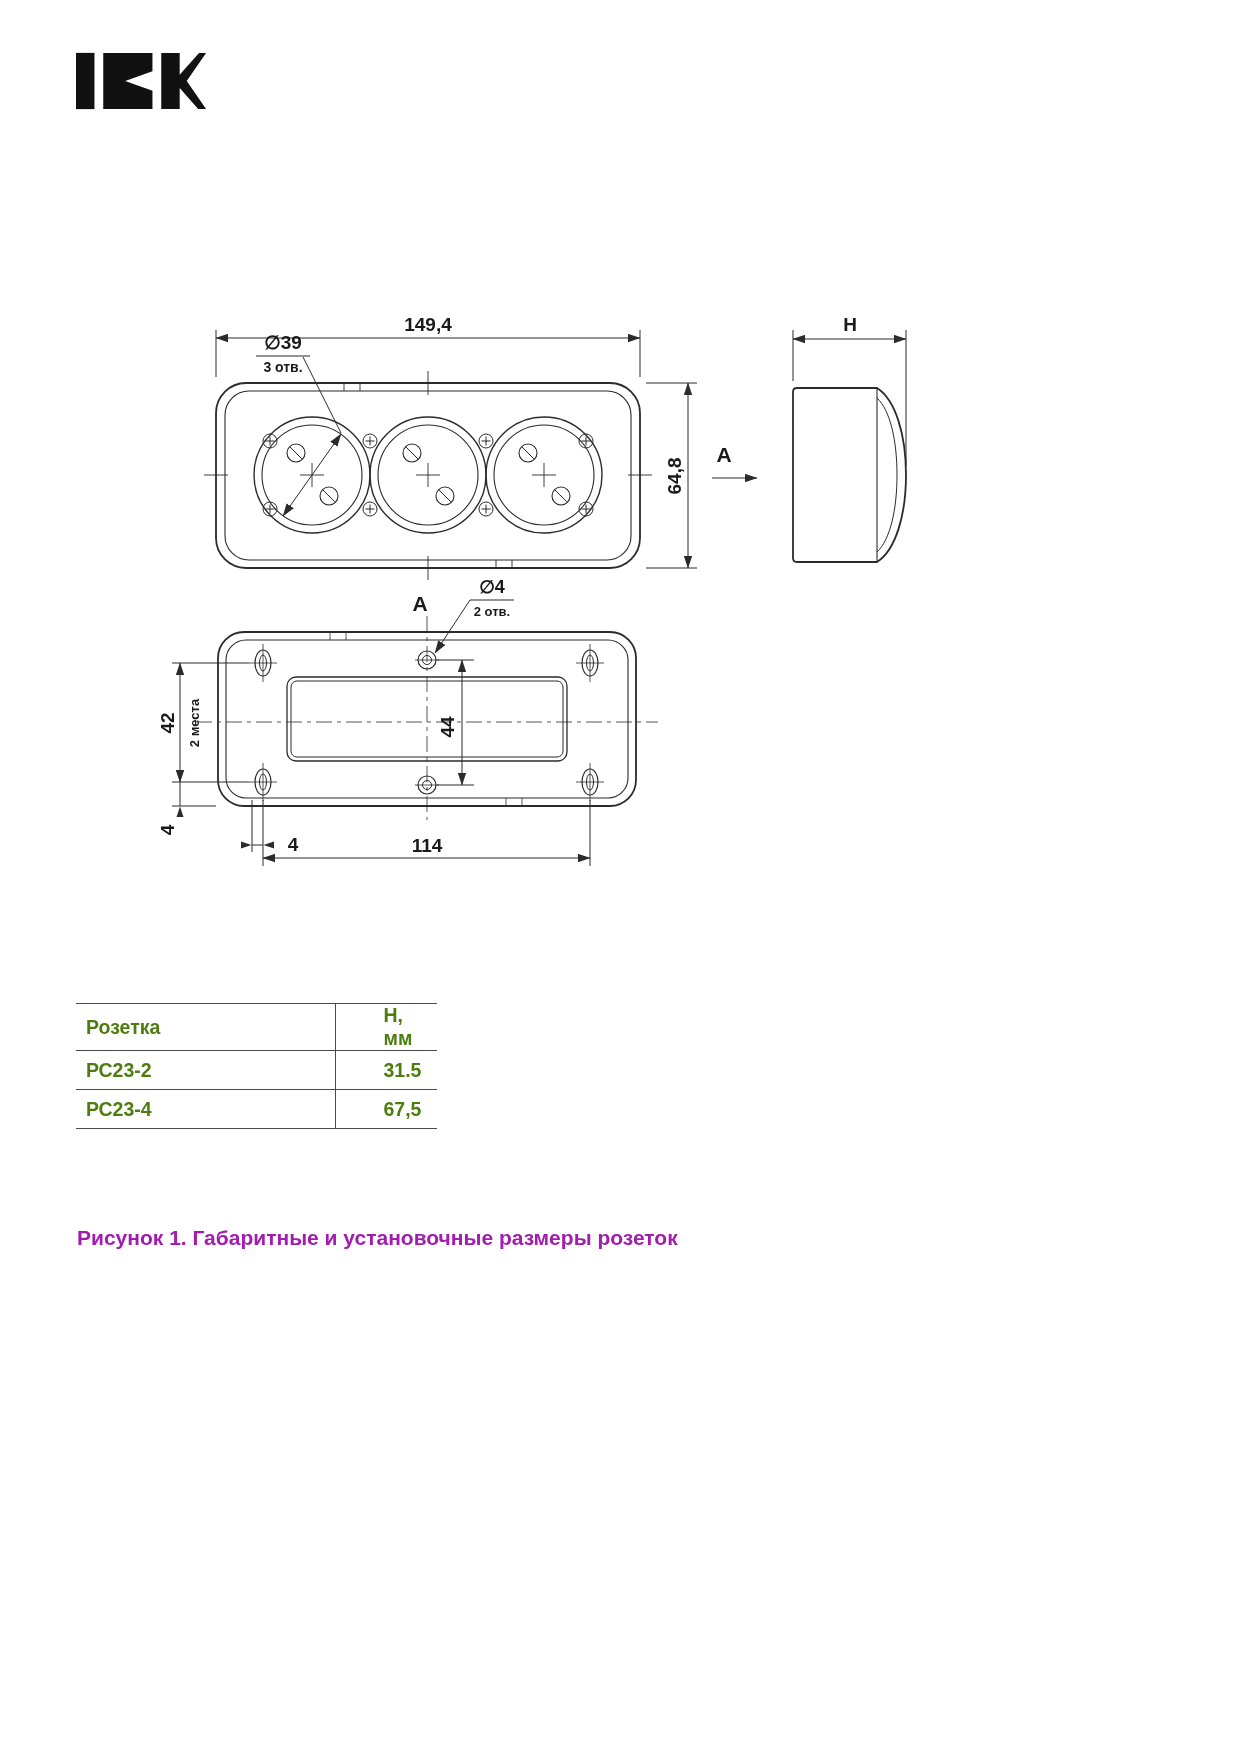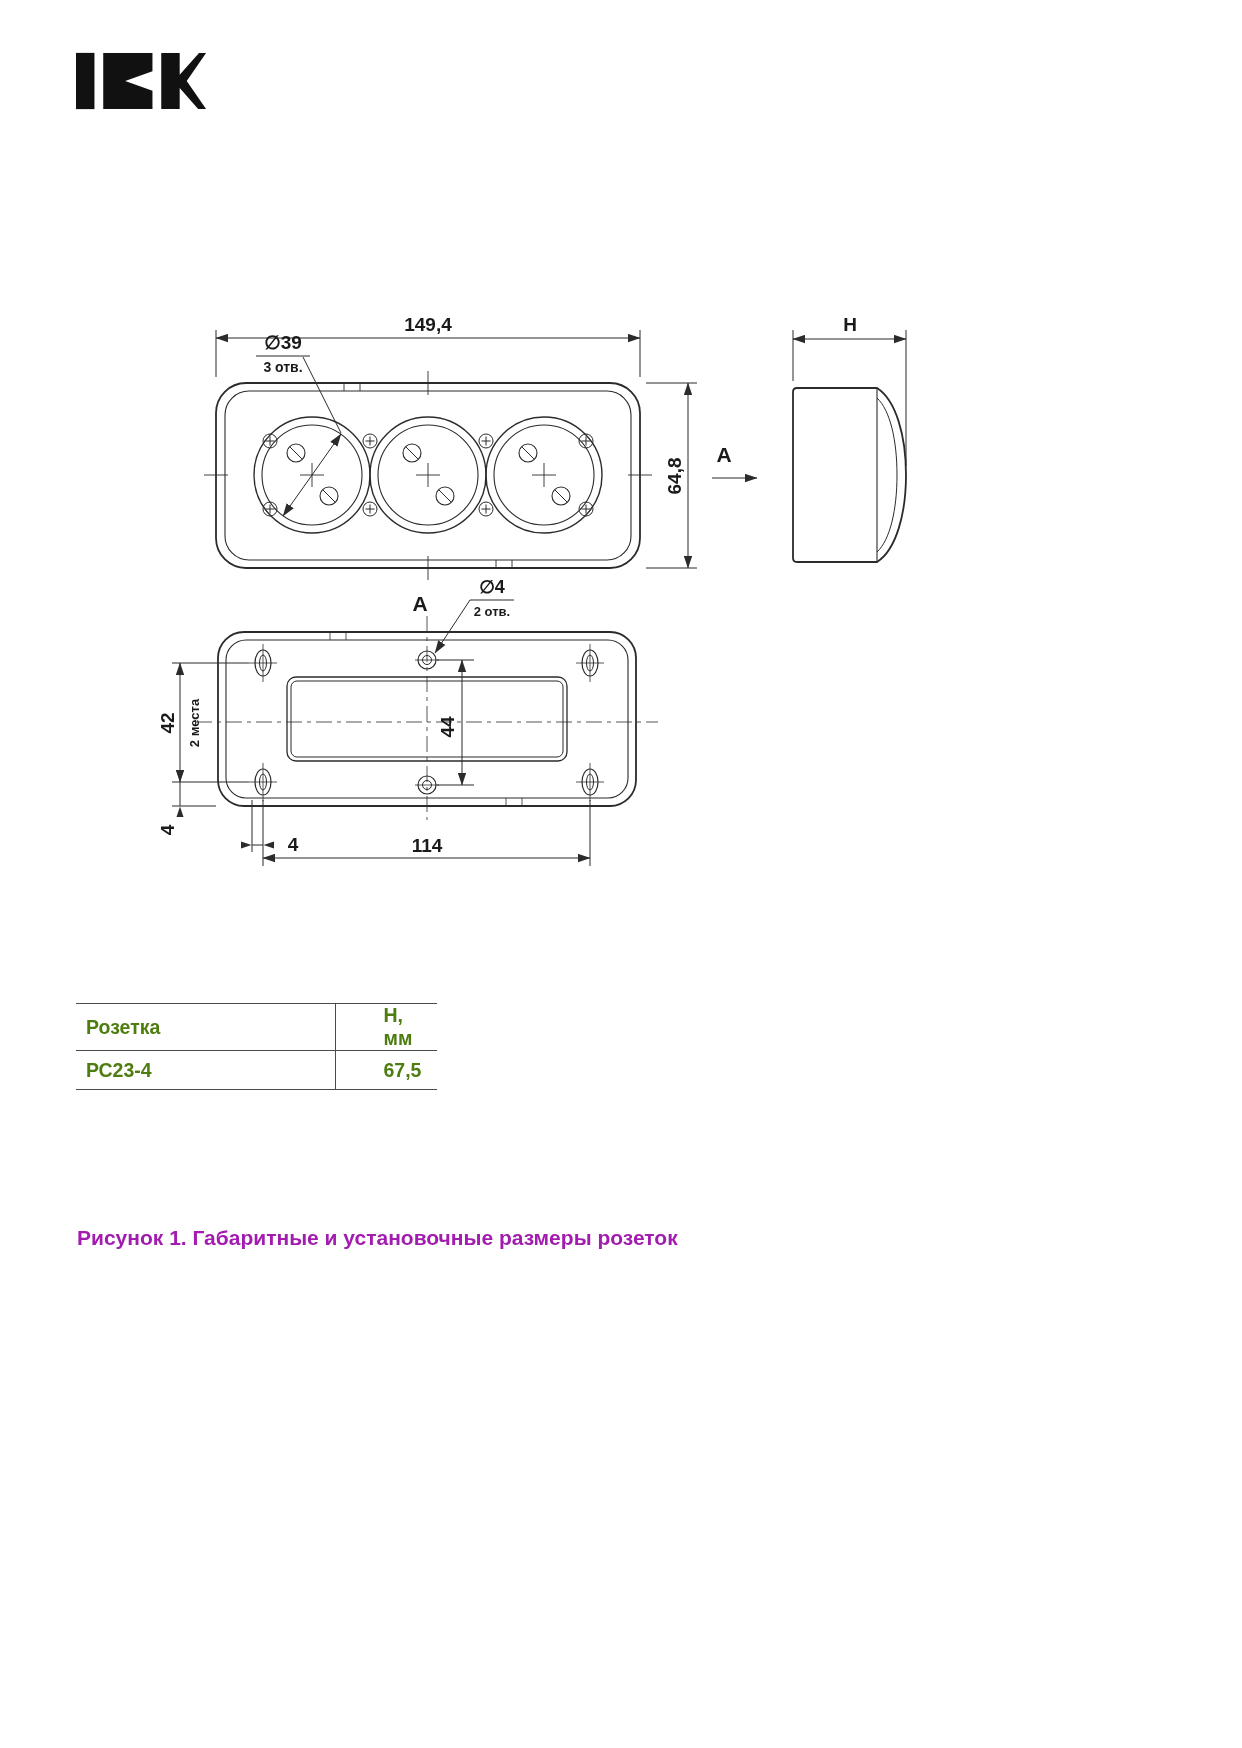--- a/index.html
+++ b/index.html
@@ -244,20 +244,24 @@
     </g>
   </svg>
 
   <table class="spec-table">
     <tbody>
       <tr>
         <td class="c1">Розетка</td>
         <td class="c2">Н, мм</td>
       </tr>
       <tr>
+        <td class="c1">РС23-2</td>
+        <td class="c2">31.5</td>
+      </tr>
+      <tr>
         <td class="c1">РС23-4</td>
         <td class="c2">67,5</td>
       </tr>
     </tbody>
   </table>
 
   <div class="caption">Рисунок 1. Габаритные и установочные размеры розеток</div>
 
 </div>
 

